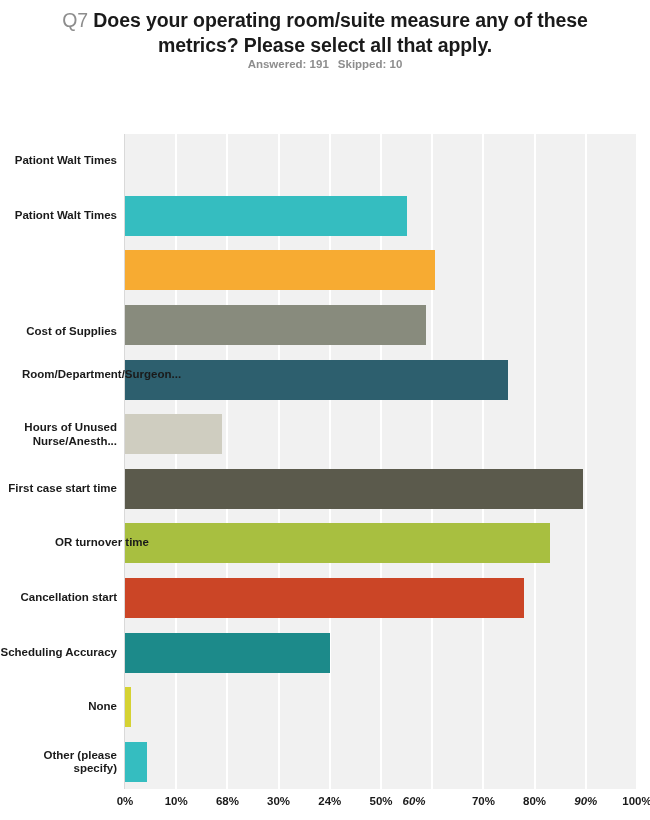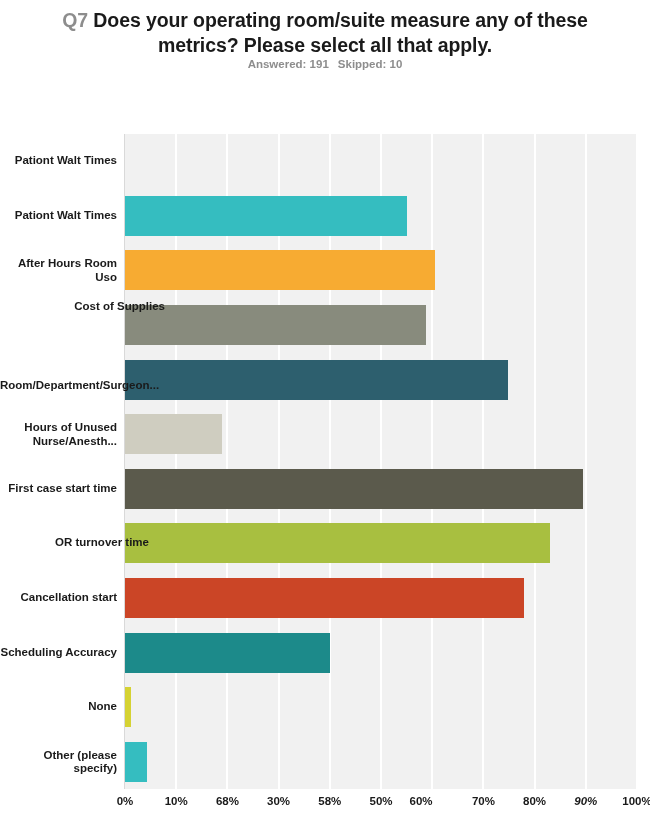--- a/index.html
+++ b/index.html
@@ -32,21 +32,21 @@
   .chart-title {
     font-size: 19.5px;
     font-weight: bold;
     color: #1a1a1a;
     line-height: 25px;
     padding: 0 42px;
     letter-spacing: -0.1px;
   }
   .qlabel {
     color: #8d8d8d;
-    font-weight: bold;
+    font-weight: normal;
   }
   .answered-line {
     font-size: 11.5px;
     font-weight: bold;
     color: #8d8d8d;
   }
   .answered-line .gap {
     display: inline-block;
     width: 9px;
   }
@@ -174,39 +174,38 @@
         <div class="bar" title="None: 1.2%" style="width: 6.144px; background: rgb(213, 210, 51); top: 7.29167px;"></div>
       </div>
       <div class="row" style="top: 600.417px; height: 54.5833px;">
         <div class="bar" title="Other (please specify): 4.3%" style="width: 22.016px; background: rgb(53, 189, 192); top: 7.29167px;"></div>
       </div>
     </div>
 
   <div id="labels-layer" style="position: absolute; left: 0px; top: 0px; width: 125px; height: 820px;">
       <div class="cat-label" style="position: absolute; top: 161.292px; transform: translateY(-50%);">Pationt Walt Times</div>
       <div class="cat-label" style="position: absolute; top: 215.875px; transform: translateY(-50%);">Pationt Walt Times</div>
-      <div class="cat-label" style="position: absolute; top: 270.458px; transform: translateY(-50%);">After Hours Room Uso</div>
-      <div class="cat-label" style="position: absolute; top: 307px; transform: translateY(-50%); padding-left: 48px;">Cost of Supplies</div>
-      <div class="cat-label" style="position: absolute; top: 386px; transform: translateY(-50%);">Room/Department/Surgeon...</div>
+      <div class="cat-label" style="position: absolute; top: 332px; transform: translateY(-50%);">Cost of Supplies</div>
+      <div class="cat-label" style="position: absolute; top: 375px; transform: translateY(-50%); padding-left: 22px;">Room/Department/Surgeon...</div>
       <div class="cat-label" style="position: absolute; top: 434.208px; transform: translateY(-50%);">Hours of Unused Nurse/Anesth...</div>
       <div class="cat-label" style="position: absolute; top: 488.792px; transform: translateY(-50%);">First case start time</div>
       <div class="cat-label" style="position: absolute; top: 543.375px; transform: translateY(-50%); margin-left: 32px;">OR turnover time</div>
       <div class="cat-label" style="position: absolute; top: 597.958px; transform: translateY(-50%);">Cancellation start</div>
       <div class="cat-label" style="position: absolute; top: 652.542px; transform: translateY(-50%);">Scheduling Accuracy</div>
       <div class="cat-label" style="position: absolute; top: 707.125px; transform: translateY(-50%);">None</div>
       <div class="cat-label" style="position: absolute; top: 761.708px; transform: translateY(-50%);">Other (please specify)</div>
     </div>
 
   <div id="xaxis">
       <div class="xtick" style="left: 0px;">0%</div>
       <div class="xtick" style="left: 51.2px;">10%</div>
       <div class="xtick" style="left: 102.4px;">68%</div>
       <div class="xtick" style="left: 153.6px;">30%</div>
-      <div class="xtick" style="left: 204.8px;">58%</div>
+      <div class="xtick" style="left: 204.8px;">24%</div>
       <div class="xtick" style="left: 256px;">50%</div>
-      <div class="xtick" style="left: 296px;">60%</div>
+      <div class="xtick" style="left: 289px; font-style: italic;">60%</div>
       <div class="xtick" style="left: 358.4px;">70%</div>
       <div class="xtick" style="left: 409.6px;">80%</div>
       <div class="xtick" style="left: 460.8px; font-style: italic;">90%</div>
       <div class="xtick" style="left: 512px;">100%</div>
     </div>
 
 </div>
 
 </body></html>

